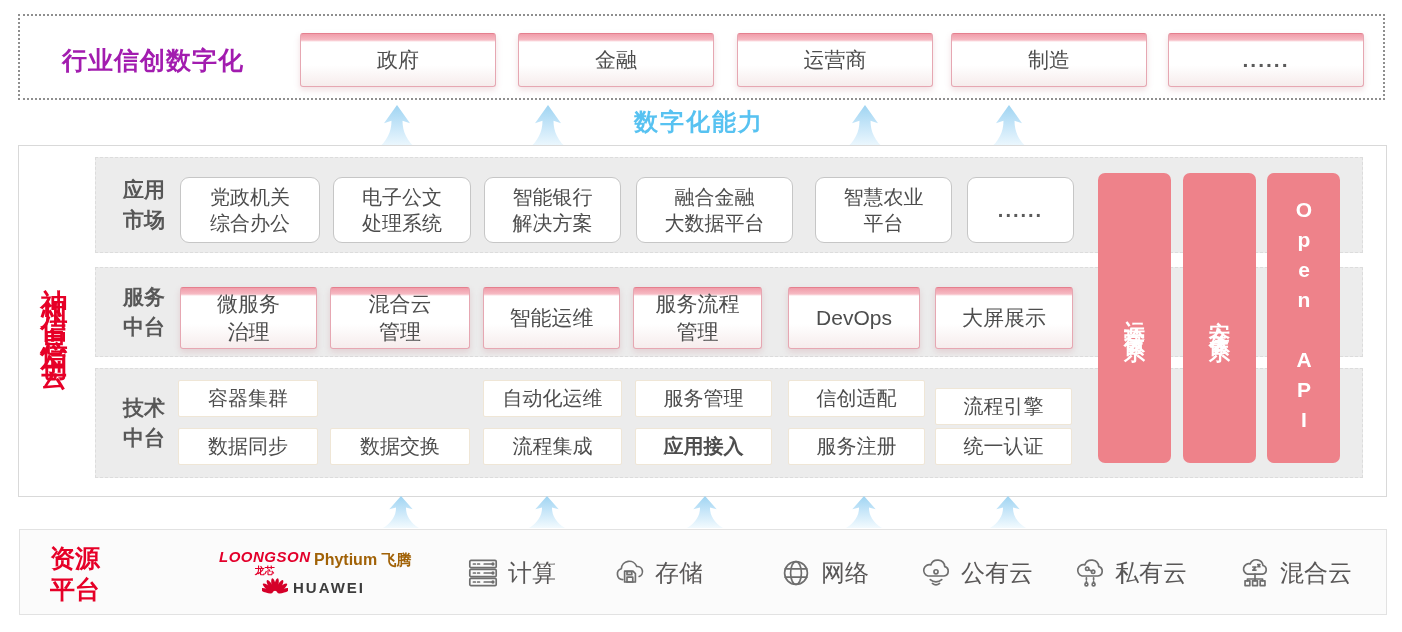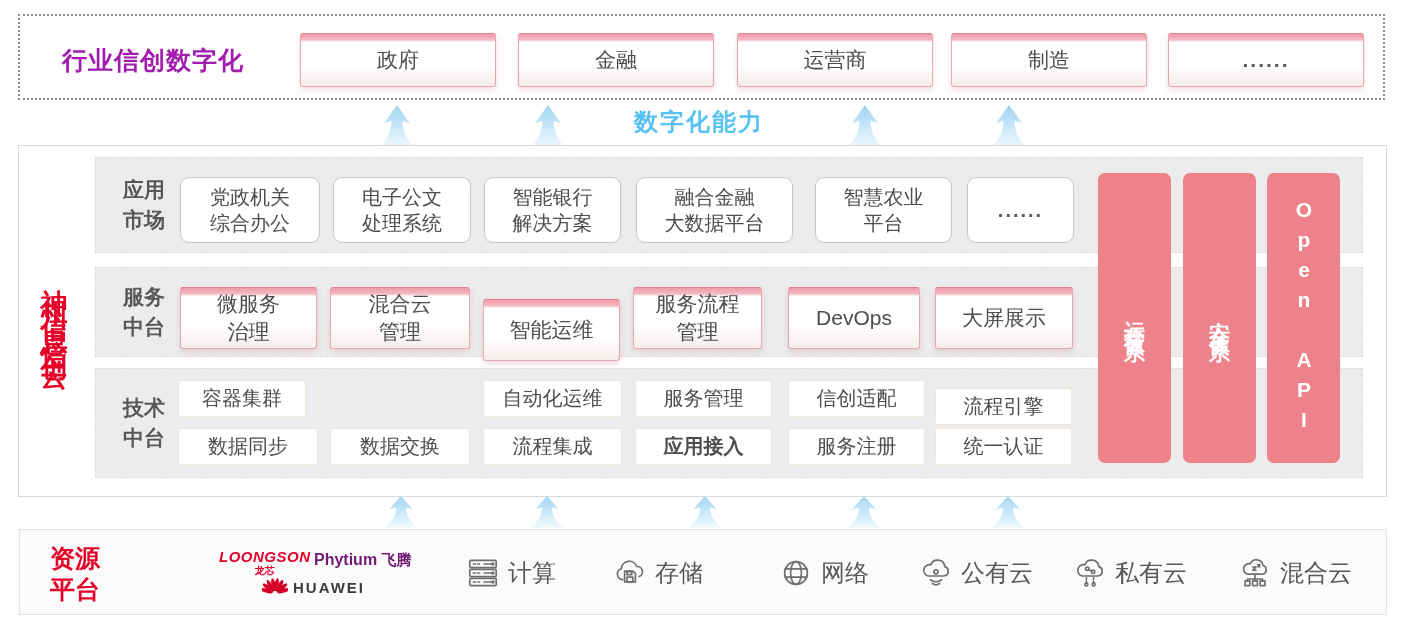--- a/index.html
+++ b/index.html
@@ -41,21 +41,21 @@
   .pillar{top:173px;width:73px;height:290px;background:#ee828a;border-radius:7px;
     display:flex;align-items:center;justify-content:center;
     writing-mode:vertical-rl;text-orientation:upright;color:#fff;font-size:21px;font-weight:bold;letter-spacing:7px;z-index:3;}
 
   
   .res-box{left:19px;top:529px;width:1368px;height:86px;border:1px solid #e2e2e2;background:#fbfbfb;box-sizing:border-box;}
   .res-title{left:50px;top:543px;font-size:25px;font-weight:bold;color:#e60027;line-height:1.25;}
   .logo-loongson{left:219px;top:548px;color:#e3002b;text-align:center;}
   .logo-loongson .en{font-size:15px;font-weight:900;font-style:italic;letter-spacing:.5px;}
   .logo-loongson .cn{font-size:10px;font-weight:bold;margin-top:-1px;}
-  .logo-phytium{left:314px;top:551px;color:#701a75;font-weight:bold;}
+  .logo-phytium{left:314px;top:551px;color:#a16207;font-weight:bold;}
   .logo-phytium .en{font-size:16px;}
   .logo-phytium .cn{font-size:15px;}
   .logo-huawei{left:262px;top:574px;display:flex;align-items:center;gap:5px;}
   .logo-huawei .txt{font-size:15px;font-weight:bold;letter-spacing:2px;color:#3c3c3c;}
   .res-item{display:flex;align-items:center;gap:7px;top:555px;height:36px;}
   .res-item .lbl{font-size:24px;color:#595757;}
   .res-icon{width:36px;height:36px;}
   .res-icon svg{width:100%;height:100%;stroke:#6e6e6e;fill:none;stroke-width:1.4;stroke-linecap:round;stroke-linejoin:round;}
 </style>
 </head>
@@ -141,31 +141,31 @@
   <div class="abs app-box dots" style="left:967px;top:177px;width:107px;height:66px;">......</div>
 
   <div class="abs gray-row" style="top:267px;height:90px;">
     <div class="row-label pre" style="height:100%;margin-left:8px;">服务
 中台</div>
   </div>
   <div class="abs svc-box pre" style="left:180px;top:287px;width:137px;height:62px;">微服务
 治理</div>
   <div class="abs svc-box pre" style="left:330px;top:287px;width:140px;height:62px;">混合云
 管理</div>
-  <div class="abs svc-box pre" style="left:483px;top:287px;width:137px;height:62px;margin-top:12px;">智能运维</div>
+  <div class="abs svc-box pre" style="left:483px;top:287px;width:137px;height:62px;">智能运维</div>
   <div class="abs svc-box pre" style="left:633px;top:287px;width:129px;height:62px;">服务流程
 管理</div>
   <div class="abs svc-box pre" style="left:788px;top:287px;width:132px;height:62px;">DevOps</div>
   <div class="abs svc-box pre" style="left:935px;top:287px;width:138px;height:62px;">大屏展示</div>
 
   <div class="abs gray-row" style="top:368px;height:110px;">
     <div class="row-label pre" style="height:100%;margin-left:8px;">技术
 中台</div>
   </div>
-  <div class="abs tech-box" style="left:178px;top:380px;width:128px;height:37px;">容器集群</div>
+  <div class="abs tech-box" style="left:178px;top:380px;width:140px;height:37px;">容器集群</div>
   <div class="abs tech-box" style="left:483px;top:380px;width:139px;height:37px;">自动化运维</div>
   <div class="abs tech-box" style="left:635px;top:380px;width:137px;height:37px;">服务管理</div>
   <div class="abs tech-box" style="left:788px;top:380px;width:137px;height:37px;">信创适配</div>
   <div class="abs tech-box" style="left:935px;top:388px;width:137px;height:37px;">流程引擎</div>
   <div class="abs tech-box" style="left:178px;top:428px;width:140px;height:37px;">数据同步</div>
   <div class="abs tech-box" style="left:330px;top:428px;width:140px;height:37px;">数据交换</div>
   <div class="abs tech-box" style="left:483px;top:428px;width:139px;height:37px;">流程集成</div>
   <div class="abs tech-box" style="left:635px;top:428px;width:137px;height:37px;font-weight:bold;">应用接入</div>
   <div class="abs tech-box" style="left:788px;top:428px;width:137px;height:37px;">服务注册</div>
   <div class="abs tech-box" style="left:935px;top:428px;width:137px;height:37px;">统一认证</div>

